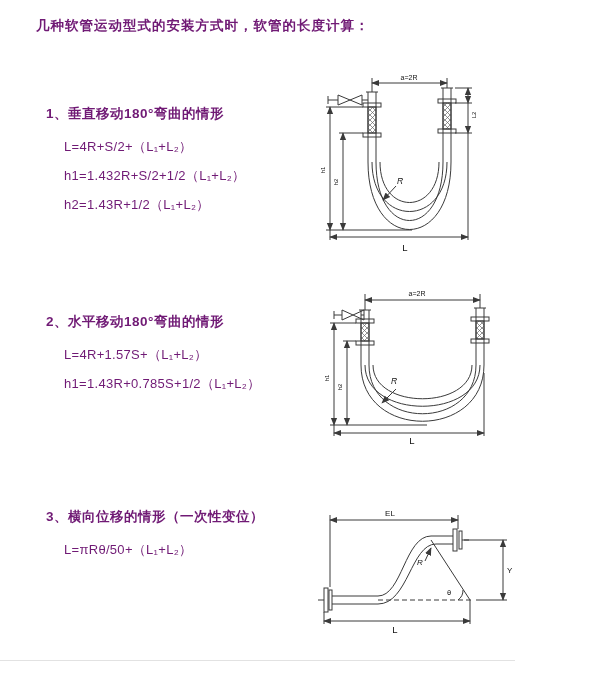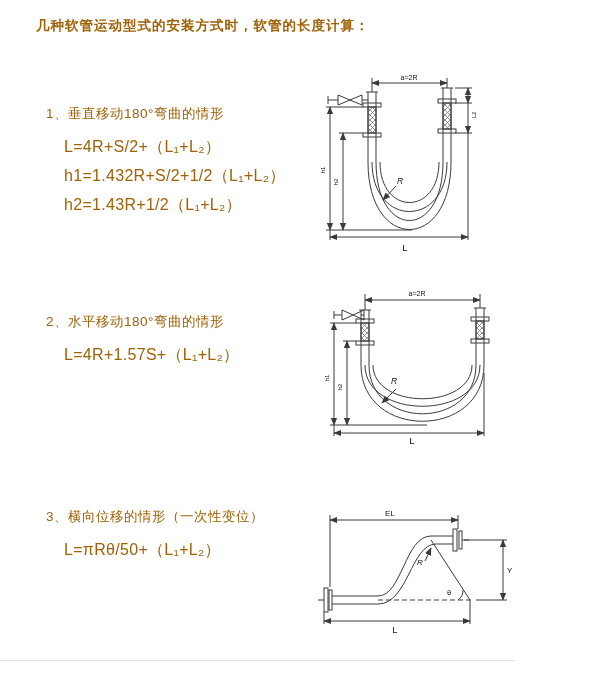--- a/index.html
+++ b/index.html
@@ -1,21 +1,21 @@
 <!DOCTYPE html>
 <html><head>
 <meta charset="utf-8">
 <style>
   html,body{margin:0;padding:0;background:#fff;}
   .page{position:relative;width:515px;height:675px;background:#ffffff;overflow:hidden;
-        font-family:"Liberation Sans","DejaVu Sans",sans-serif;color:#a16207;}
+        font-family:"Liberation Sans","DejaVu Sans",sans-serif;color:#701a75;}
   .title{position:absolute;left:36px;top:17px;font-size:13.5px;font-weight:bold;letter-spacing:1px;}
   .section{position:absolute;left:46px;}
-  .heading{font-size:13.5px;font-weight:normal;letter-spacing:0.5px;}
-  .formulas{margin:9px 0 0 18px;font-size:16px;line-height:29px;letter-spacing:0.3px;}
+  .heading{font-size:13.5px;font-weight:bold;letter-spacing:0.5px;}
+  .formulas{margin:9px 0 0 18px;font-size:13px;line-height:29px;letter-spacing:0.3px;}
   .diag{position:absolute;}
   .diag .ln{stroke:#3a3a3a;stroke-width:1;fill:none;}
   .diag text{font-family:"Liberation Sans","DejaVu Sans",sans-serif;fill:#111;stroke:none;}
   .page-edge{position:absolute;left:0;top:660px;width:600px;height:1px;background:#e2e2e2;}
 </style>
 </head>
 <body>
 
 <div class="page">
 
@@ -92,20 +92,21 @@
     <text x="25" y="100" text-anchor="middle" font-size="6" transform="rotate(-90 25 100)">h1</text>
     <text x="38" y="112" text-anchor="middle" font-size="6" transform="rotate(-90 38 112)">h2</text>
     <text x="97" y="114" font-size="8.5" font-style="italic">R</text>
     <text x="105" y="181" text-anchor="middle" font-size="9.5">L</text>
   </svg>
 
   <div class="section" style="top:304px;margin-top:9px;">
     <div class="heading">2、水平移动180°弯曲的情形</div>
     <div class="formulas">
       <div>L=4R+1.57S+（L₁+L₂）</div>
+      <div>h1=1.43R+0.785S+1/2（L₁+L₂）</div>
     </div>
   </div>
 
   <svg class="diag" style="left:312px;top:283px;" width="210" height="165" viewBox="0 0 210 165">
     <defs>
       <marker id="ar2" viewBox="0 0 10 10" refX="9" refY="5" markerWidth="8" markerHeight="8" orient="auto-start-reverse">
         <path d="M0,1L10,5L0,9z" fill="#3a3a3a"></path>
       </marker>
       <pattern id="ht2" width="5" height="5" patternUnits="userSpaceOnUse">
         <path d="M0,5L5,0M0,0L5,5" stroke="#666" stroke-width="0.7"></path>

